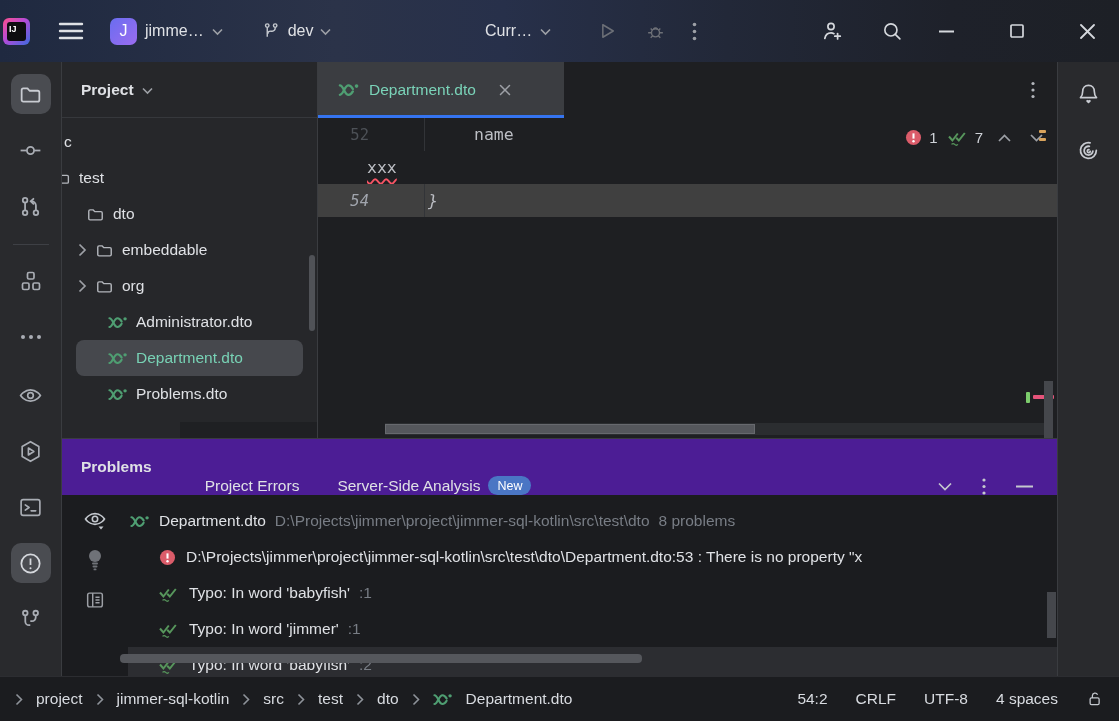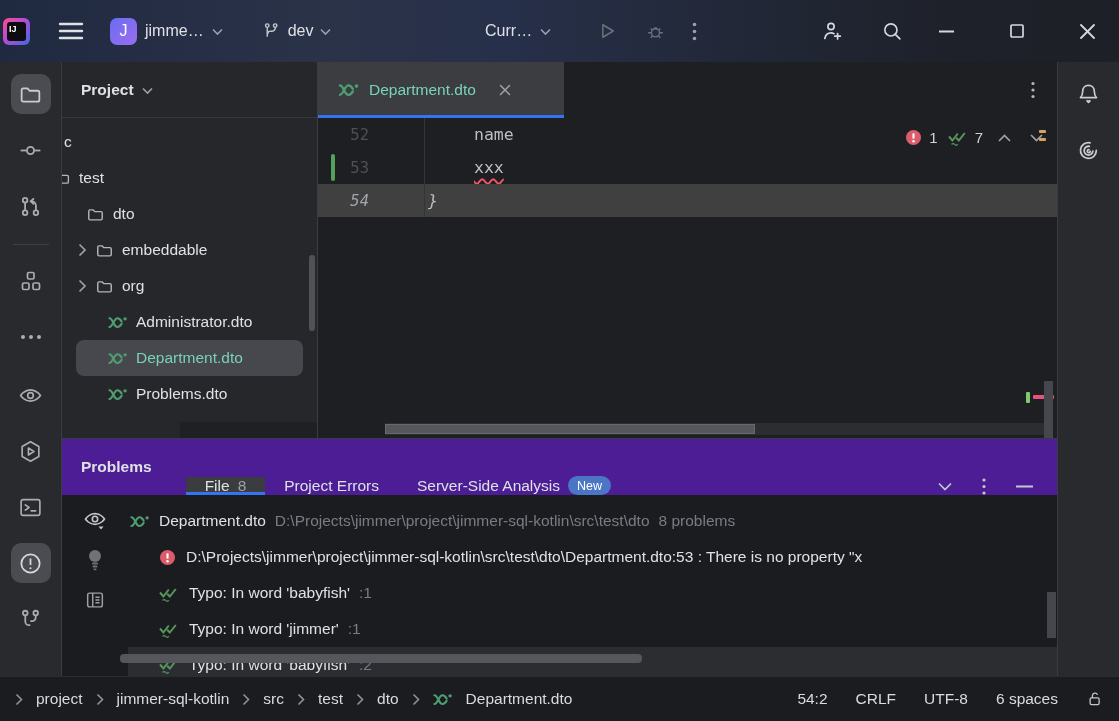--- a/index.html
+++ b/index.html
@@ -471,24 +471,20 @@
           </div>
 
           <div class="code-area">
             <div class="code-row">
               <div class="gutter">
                   <span>52</span>
                 </div>
               <span class="ct indent">name</span>
             </div>
             <div class="code-row">
-              <div class="gutter">
-                <span class="changebar"></span>
-                <span>53</span>
-              </div>
               <span class="ct indent tok-err">xxx</span>
             </div>
             <div class="code-row current">
               <div class="gutter">
                   <span>54</span>
                 </div>
               <span class="ct brace">}</span>
             </div>
 
             <div class="inspection">
@@ -528,24 +524,20 @@
             <div class="ed-hscroll-track">
               <div class="ed-hscroll-thumb"></div>
             </div>
           </div>
         </div>
       </div>
 
       <div class="problems">
         <div class="pb-header">
           <span class="pb-title">Problems</span>
-          <div class="pb-tab active">
-            <span>File</span>
-            <span class="cnt">8</span>
-          </div>
           <div class="pb-tab">
             <span>Project Errors</span>
           </div>
           <div class="pb-tab">
             <span>Server-Side Analysis</span>
             <span class="badge">New</span>
           </div>
           <div class="pb-hdr-icons">
             <span class="ic">
               <svg width="14" height="9" viewBox="0 0 14 9" fill="none" stroke="#c4c8ce" stroke-width="1.7">
@@ -722,21 +714,21 @@
             <path d="M1 3c3.4 0 3.8 8.2 7.6 8.2 2.1 0 3-1.6 3.8-3" stroke="#4f9e72" stroke-width="2" stroke-linecap="round"></path>
             <circle cx="15.6" cy="3.6" r="1.6" fill="#4f9e72"></circle>
           </svg>
         </span>
       <span>Department.dto</span>
     </div>
     <div class="sb-right">
       <span>54:2</span>
       <span>CRLF</span>
       <span>UTF-8</span>
-      <span>6 spaces</span>
+      <span>4 spaces</span>
       <span class="ic">
         <svg width="18" height="20" viewBox="0 0 24 24" fill="none" stroke="#c4c8ce" stroke-width="1.7">
             <rect x="5.5" y="10.5" width="12" height="9" rx="1.8"></rect>
             <path d="M8.5 10.5V7.8A3.6 3.6 0 0 1 15.4 6.4"></path>
           </svg>
       </span>
     </div>
   </div>
 
 </div>

